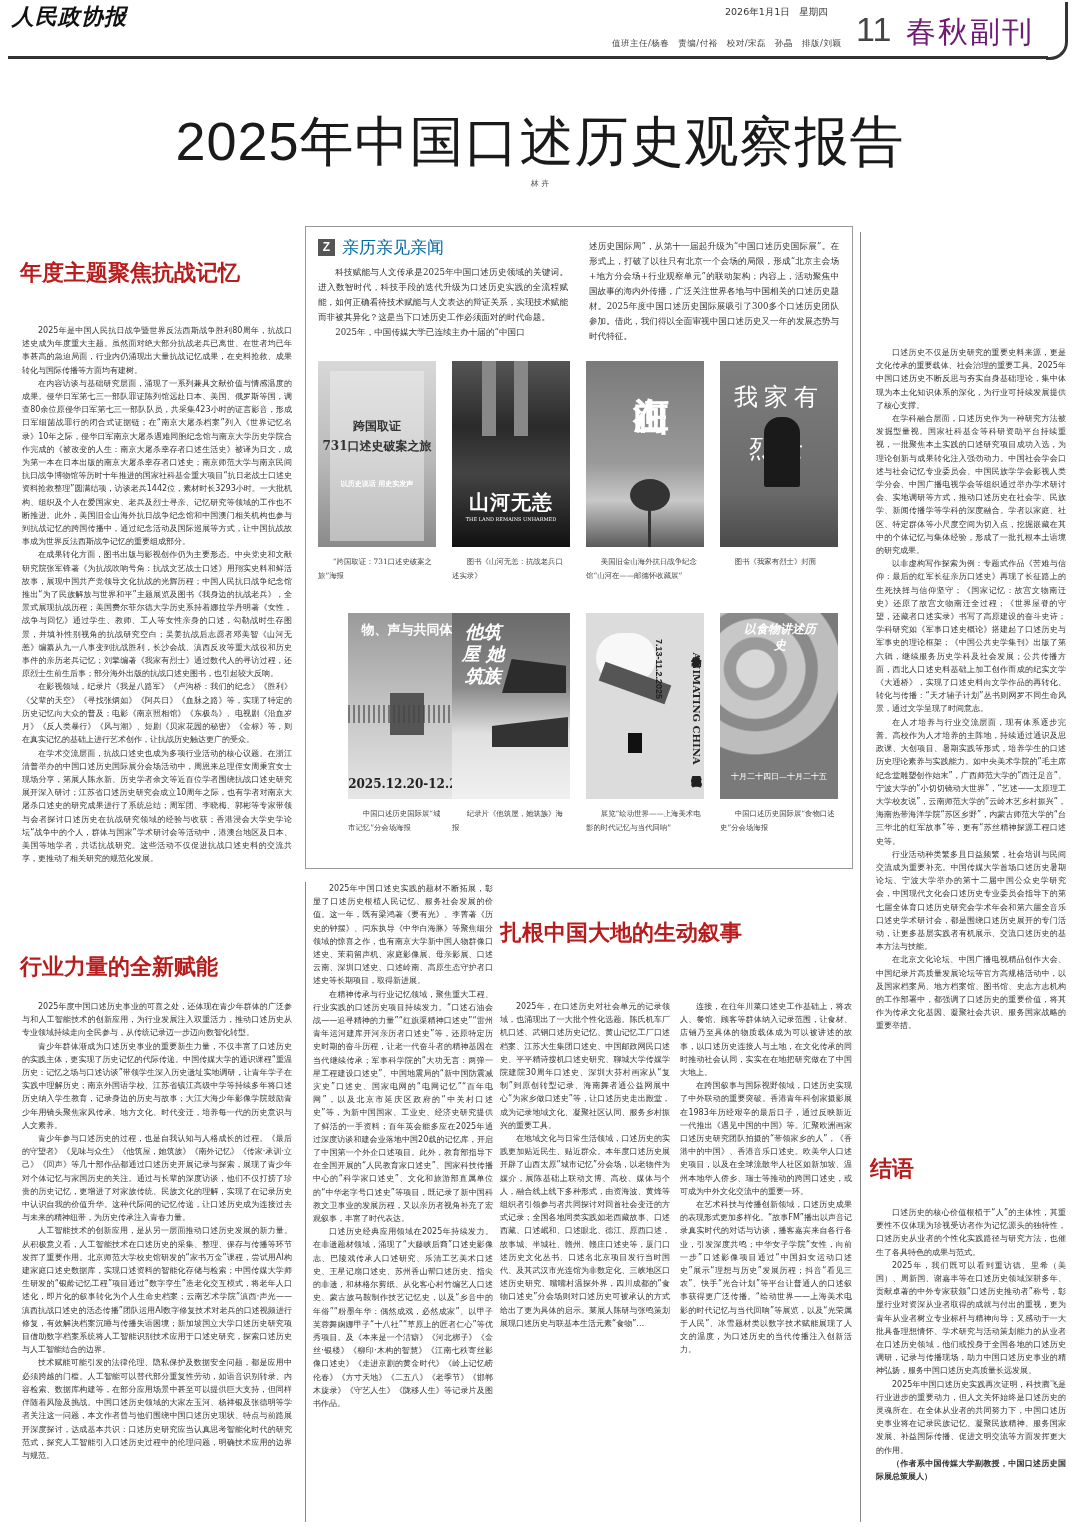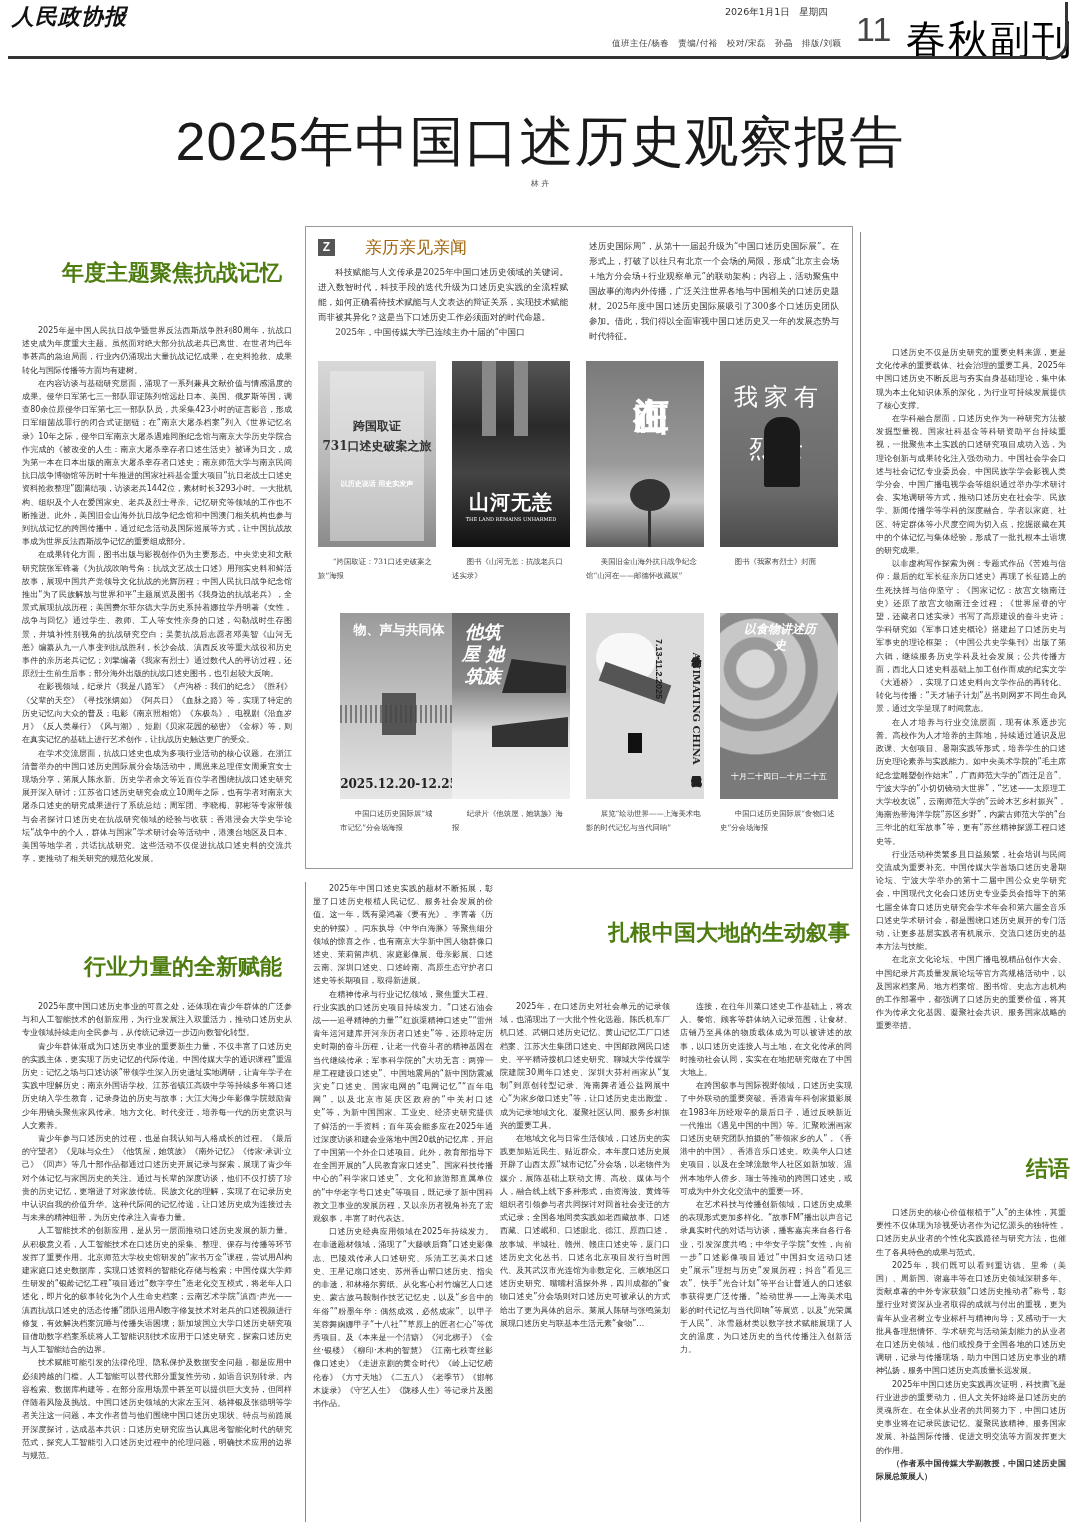--- a/index.html
+++ b/index.html
@@ -7,37 +7,37 @@
   body { position: relative; font-family: "DejaVu Sans", sans-serif; color: #222; }
 
   
   .masthead { position: absolute; left: 0; top: 0; width: 1080px; height: 60px; }
   .logo { position: absolute; left: 12px; top: 2px; font-family: "DejaVu Serif", serif; font-size: 22px; font-weight: bold; font-style: italic; color: #111; letter-spacing: 1px; }
   .mast-rule { position: absolute; left: 8px; top: 56px; width: 1040px; height: 3px; background: #333; }
   .mast-curve { position: absolute; right: 12px; top: 2px; width: 22px; height: 58px; border-right: 3px solid #333; border-bottom: 3px solid #333; border-bottom-right-radius: 18px; }
   .mast-date { position: absolute; left: 725px; top: 6px; font-size: 9.5px; color: #333; }
   .mast-staff { position: absolute; left: 612px; top: 38px; font-size: 8.5px; color: #444; letter-spacing: 0.5px; }
   .mast-pagenum { position: absolute; left: 856px; top: 10px; font-size: 34px; color: #444; font-family: "Liberation Sans", sans-serif; }
-  .mast-section { position: absolute; left: 906px; top: 12px; font-size: 40px; color: #000000; letter-spacing: 2px; }
+  .mast-section { position: absolute; left: 906px; top: 12px; font-size: 30px; color: #701a75; letter-spacing: 2px; }
 
   
   .main-title { position: absolute; left: 0; width: 1080px; top: 106px; text-align: center; font-family: "Liberation Sans", sans-serif; font-size: 54px; font-weight: normal; color: #1a1a1a; letter-spacing: 1px; }
   .byline { position: absolute; left: 0; width: 1080px; top: 178px; text-align: center; font-family: "DejaVu Serif", serif; font-size: 8px; color: #555; }
 
   
-  .sec-head { position: absolute; font-family: Liberation Serif, serif; font-weight: bold; color: #4d7c0f; text-align: right; }
+  .sec-head { position: absolute; font-family: Liberation Serif, serif; font-weight: bold; color: #b91c1c; text-align: left; }
   .body-text { position: absolute; font-size: 8px; line-height: 13.2px; color: #333; text-align: justify; text-indent: 2em; overflow: hidden; }
   .body-text p { text-indent: 2em; }
 
   .col-rule-v { position: absolute; width: 1px; background: #888; }
 
   
   .center-box { position: absolute; left: 305px; top: 226px; width: 548px; height: 643px; border: 1px solid #999; background: #fff; }
   .box-tag { position: absolute; left: 12px; top: 12px; width: 17px; height: 17px; background: #555; color: #fff; font-weight: bold; font-size: 12px; text-align: center; line-height: 17px; font-family: "Liberation Sans", sans-serif; }
-  .box-tag-title { position: absolute; left: 36px; top: 9px; font-size: 17px; color: #a16207; margin-left: 23px; }
+  .box-tag-title { position: absolute; left: 36px; top: 9px; font-size: 17px; color: #0369a1; }
   .box-intro-left { position: absolute; left: 12px; top: 38px; width: 250px; font-family: "DejaVu Serif", serif; font-size: 8.6px; line-height: 15px; color: #333; text-align: justify; }
   .box-intro-left p { text-indent: 2em; }
   .box-intro-right { position: absolute; left: 283px; top: 12px; width: 250px; font-family: "DejaVu Serif", serif; font-size: 8.6px; line-height: 15px; color: #333; text-align: justify; }
 
   .poster-grid { position: absolute; left: 12px; top: 134px; width: 522px; }
   .poster-cell { position: absolute; width: 118px; }
   .poster { width: 118px; height: 186px; position: relative; overflow: hidden; }
   .poster-caption { font-family: "DejaVu Serif", serif; font-size: 7.4px; line-height: 14px; color: #444; margin-top: 8px; text-indent: 2em; }
   .poster-text { position: absolute; color: #fff; font-family: "DejaVu Serif", serif; font-weight: bold; text-align: center; }
 </style>
@@ -116,21 +116,21 @@
       <div class="poster-caption">美国旧金山海外抗日战争纪念馆“山河在——邮德怀收藏展”</div>
     </div>
     <div class="poster-cell" style="left:402px; top:0;">
       <div class="poster" style="background:linear-gradient(180deg,#7e7e7e 0%,#6a6a6a 70%,#4a4a4a 100%);">
         <div class="poster-text" style="left:4px;top:10px;width:110px;font-size:24px;line-height:52px;letter-spacing:6px;font-weight:normal;">我家有烈士</div>
         <div style="position:absolute;left:44px;top:56px;width:36px;height:70px;background:#1a1a1a;border-radius:16px 16px 2px 2px;"></div>
       </div>
       <div class="poster-caption">图书《我家有烈士》封面</div>
     </div>
 
-    <div class="poster-cell" style="left:0; top:252px;padding-left:22px;">
+    <div class="poster-cell" style="left:8px; top:252px;padding-left:22px;">
       <div class="poster" style="background:linear-gradient(180deg,#9a9a9a 0%,#c4c4c4 50%,#e6e6e6 100%);">
         <div class="poster-text" style="left:4px;top:8px;width:110px;font-size:13px;">物、声与共同体</div>
         <div style="position:absolute;left:42px;top:80px;width:34px;height:42px;background:#555;"></div>
         <div style="position:absolute;left:0;top:92px;width:118px;height:18px;background:repeating-linear-gradient(90deg,#444 0 2px,transparent 2px 5px);opacity:0.6;"></div>
         <div class="poster-text" style="left:0;top:164px;width:118px;color:#222;font-size:12px;font-family:'DejaVu Serif',serif;">2025.12.20-12.25</div>
       </div>
       <div class="poster-caption">中国口述历史国际展“城市记忆”分会场海报</div>
     </div>
     <div class="poster-cell" style="left:134px; top:252px;">
       <div class="poster" style="background:linear-gradient(180deg,#6a6a6a 0%,#8a8a8a 40%,#e0e0e0 65%,#f0f0f0 100%);">

